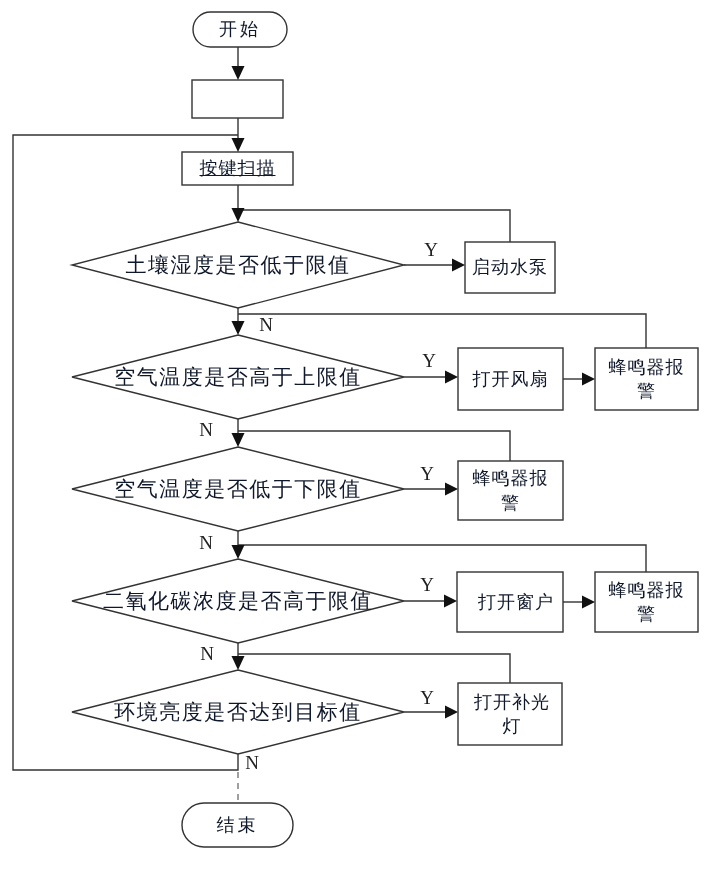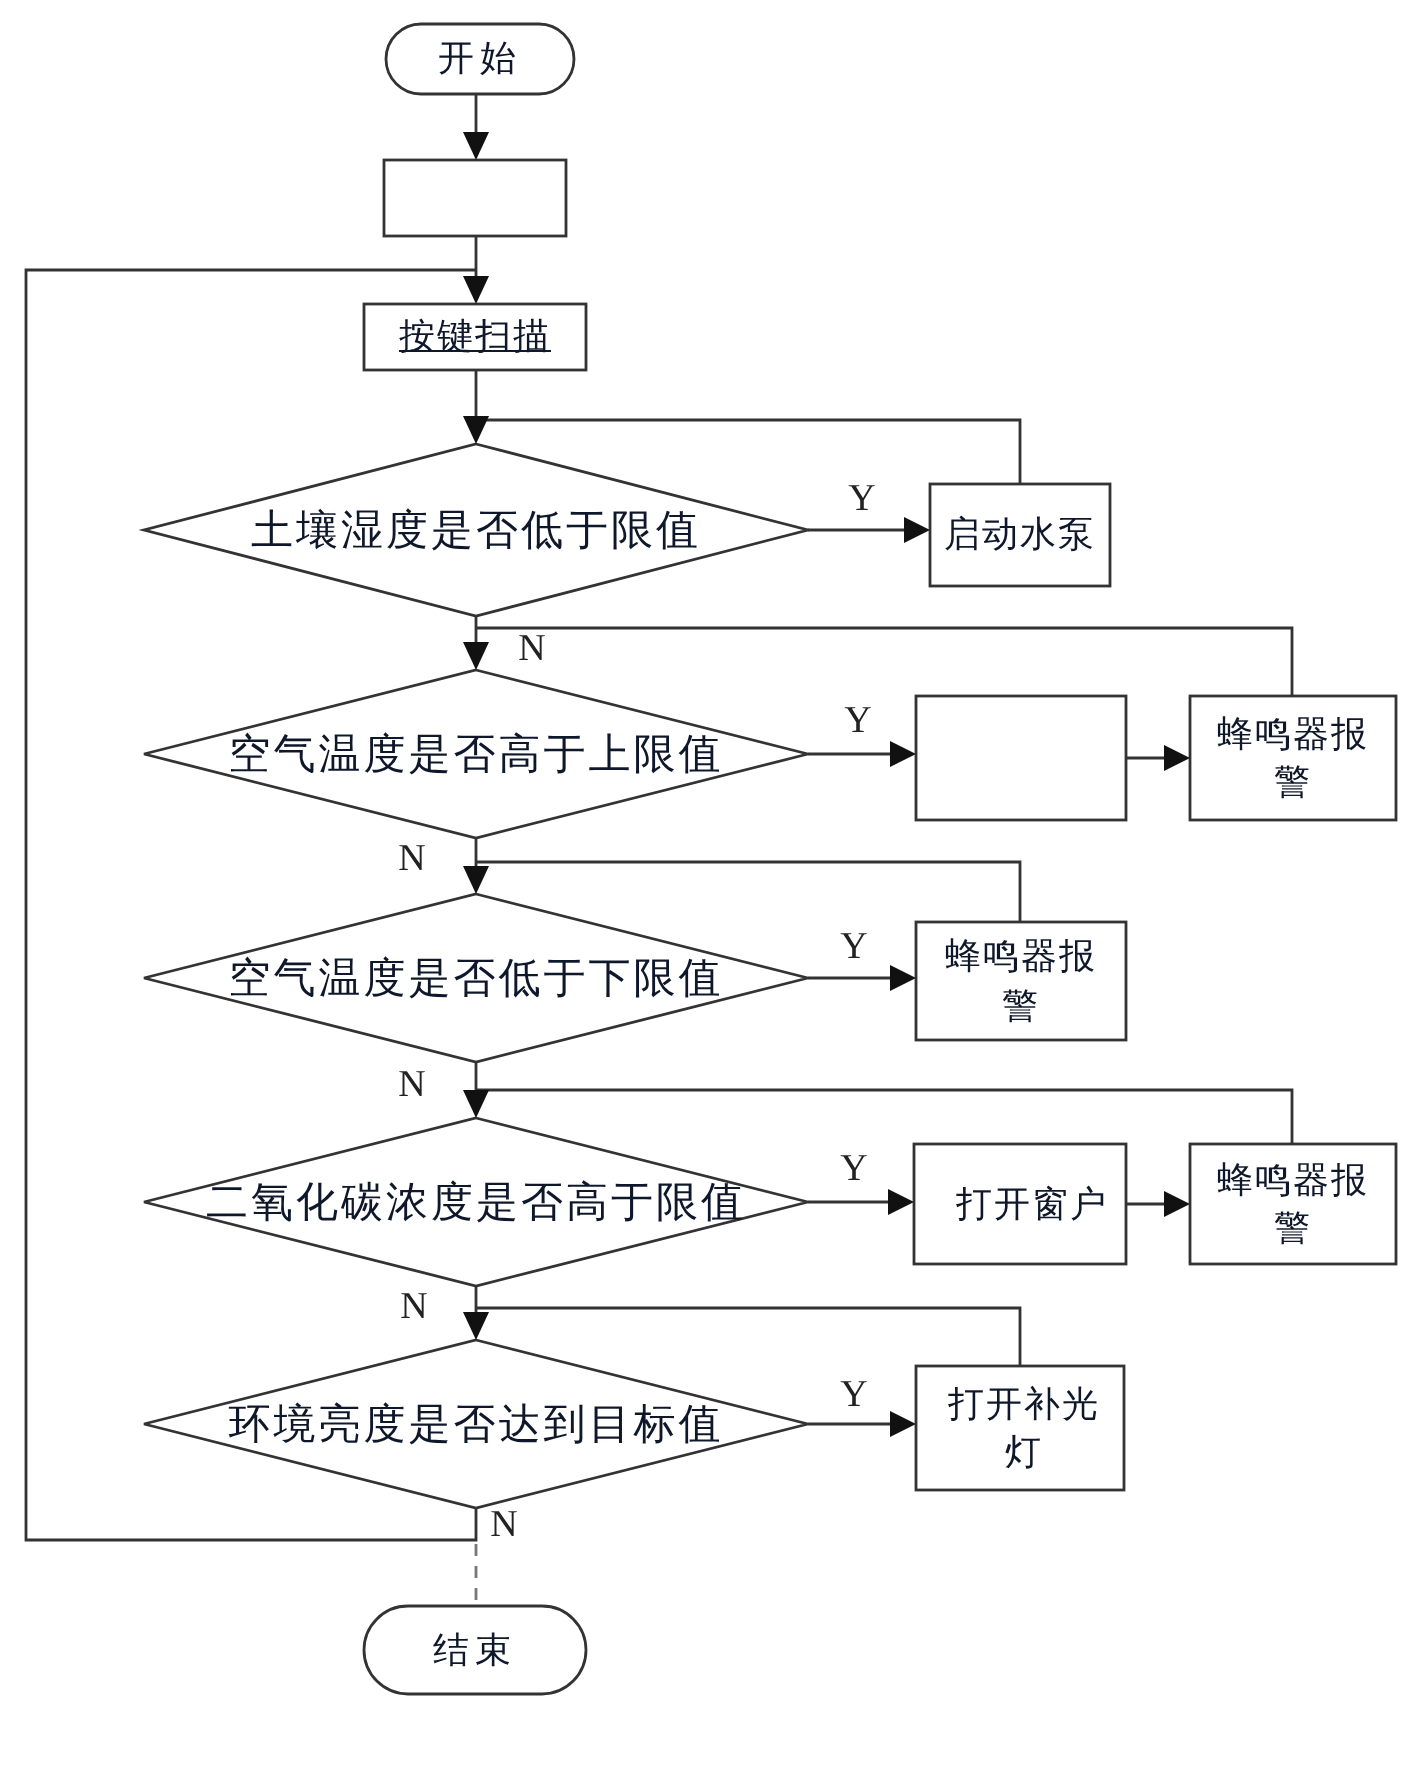--- a/index.html
+++ b/index.html
@@ -109,20 +109,21 @@
 
 
   <div class="node-label" style="left:182px;top:152px;width:111px;height:33px;text-decoration:underline;">按键扫描</div>
 
   <div class="node-label decision-label" style="left:78px;top:251px;width:320px;height:28px;">土壤湿度是否低于限值</div>
 
   <div class="node-label" style="left:465px;top:242px;width:90px;height:51px;">启动水泵</div>
 
   <div class="node-label decision-label" style="left:78px;top:363px;width:320px;height:28px;">空气温度是否高于上限值</div>
 
+  <div class="node-label" style="left:458px;top:348px;width:105px;height:62px;">打开风扇</div>
 
   <div class="node-label" style="left:595px;top:348px;width:103px;height:62px;">
     <span class="wrapbox">蜂鸣器报警</span>
   </div>
 
   <div class="node-label decision-label" style="left:78px;top:475px;width:320px;height:28px;">空气温度是否低于下限值</div>
 
   <div class="node-label" style="left:458px;top:461px;width:105px;height:59px;">
     <span class="wrapbox">蜂鸣器报警</span>
   </div>

